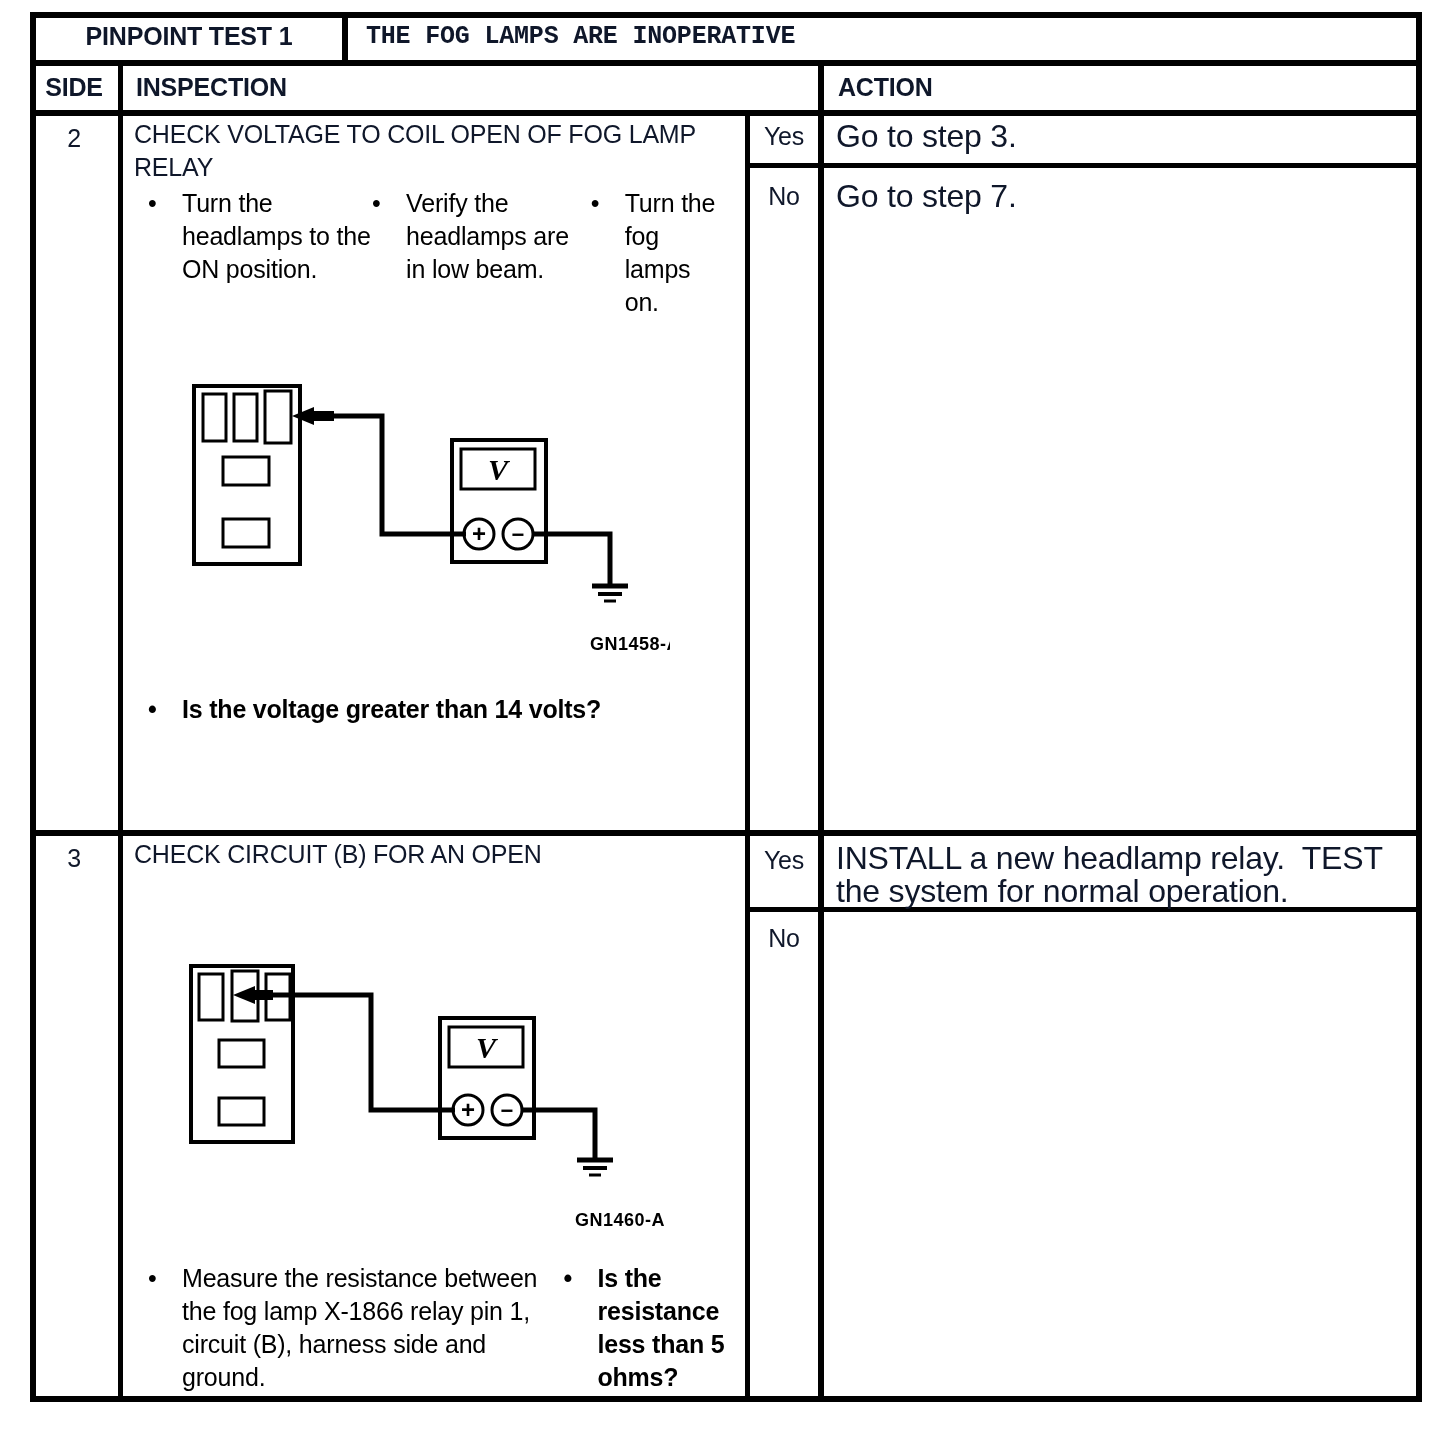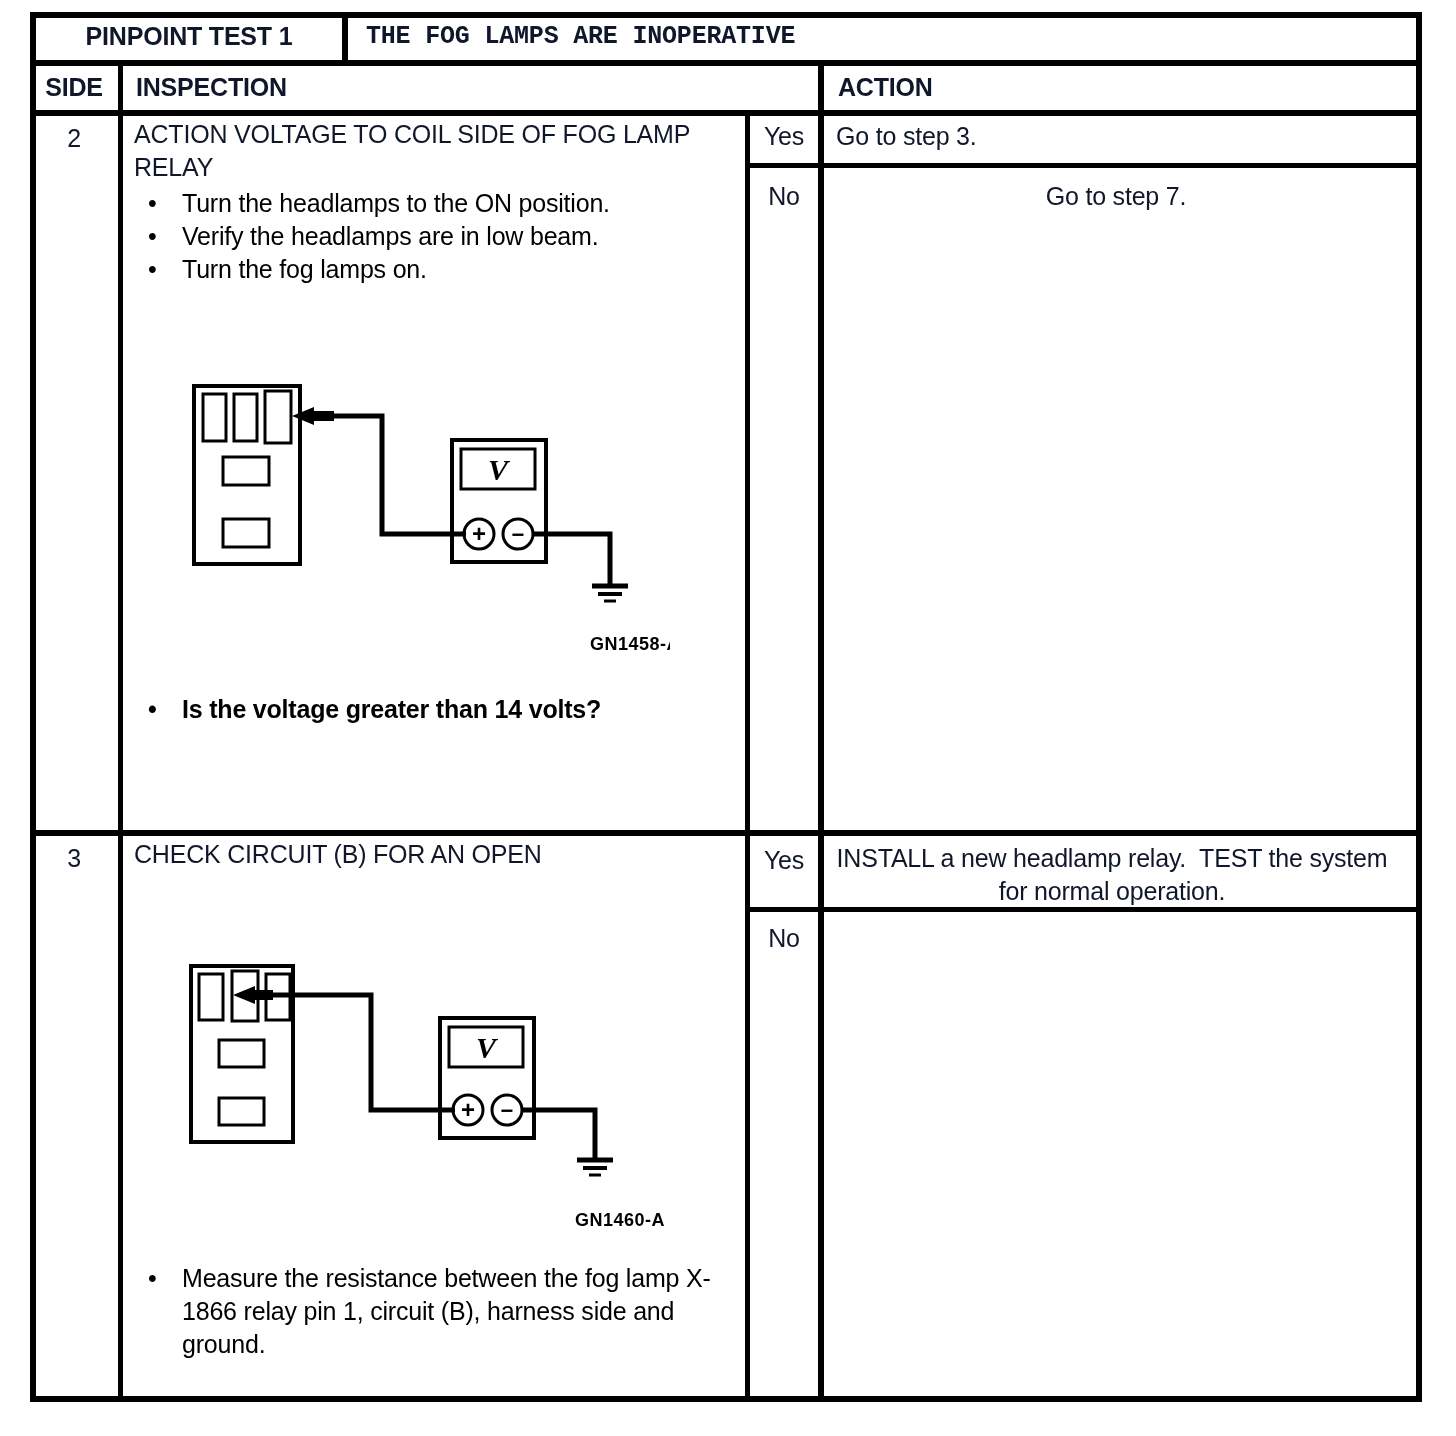--- a/index.html
+++ b/index.html
@@ -10,24 +10,24 @@
     font-family:"Liberation Sans","DejaVu Sans",sans-serif;
     overflow:hidden;
   }
   .line { position:absolute; background:#000; }
   .cell { position:absolute; color:#0f172a; }
   .center  { display:flex; align-items:center; justify-content:center; }
   .vcenter { display:flex; align-items:center; }
   .hdr  { font-size:25px; font-weight:700; letter-spacing:-0.2px; }
   .body-txt { font-size:25px; line-height:33px; letter-spacing:-0.2px; }
   .bold { font-weight:700; }
-  .bullets { position:absolute; display:flex; flex-direction:column; }
+  .bullets { position:absolute; display:flex; flex-direction:row; }
   .bullet  { display:flex; font-size:25px; line-height:33px; letter-spacing:-0.2px; }
   .bullet::before { content:"\2022"; flex:0 0 34px; }
-  .action-txt { font-size:25px; line-height:33px; letter-spacing:-0.2px; white-space:pre-wrap;text-align:center; }
+  .action-txt { font-size:32px; line-height:33px; letter-spacing:-0.2px; white-space:pre-wrap; }
   svg { position:absolute; }
   svg .stroke { fill:none; stroke:#000; }
   svg text { fill:#000; }
 </style>
 </head>
 <body>
 
 <div class="page">
 
   <div class="line" style="left:30px; top:12px; width:1392px; height:1390px; background:transparent; border:6px solid #000;"></div>
@@ -43,21 +43,21 @@
 
   <div class="cell center hdr" style="left:36px; top:12px; width:306px; height:48px;">PINPOINT TEST 1</div>
   <div class="cell vcenter hdr" style="left:366px; top:12px; width:1040px; height:48px;font-family:Liberation Mono, monospace;">THE FOG LAMPS ARE INOPERATIVE</div>
 
   <div class="cell center hdr" style="left:30px; top:64px; width:88px; height:46px;">SIDE</div>
   <div class="cell vcenter hdr" style="left:136px; top:64px; width:560px; height:46px;">INSPECTION</div>
   <div class="cell vcenter hdr" style="left:838px; top:64px; width:560px; height:46px;">ACTION</div>
 
   <div class="cell body-txt" style="left:30px; top:122px; width:88px; text-align:center;">2</div>
 
-  <div class="cell body-txt" style="left:134px; top:118px; width:585px;">ACTION VOLTAGE TO COIL SIDE OF FOG LAMP RELAY</div>
+  <div class="cell body-txt" style="left:134px; top:118px; width:585px;">CHECK VOLTAGE TO COIL OPEN OF FOG LAMP RELAY</div>
 
   <div class="bullets" style="left:148px; top:187px; width:578px;">
     <div class="bullet">
         <span>Turn the headlamps to the ON position.</span>
       </div>
     <div class="bullet">
         <span>Verify the headlamps are in low beam.</span>
       </div>
     <div class="bullet">
         <span>Turn the fog lamps on.</span>
@@ -140,19 +140,22 @@
       <line x1="398" y1="210" x2="422" y2="210" stroke-width="4"></line>
       <line x1="404" y1="217" x2="416" y2="217" stroke-width="3"></line>
     </g>
     <text x="390" y="268" font-size="18" font-weight="700" letter-spacing="0.5">GN1460-A</text>
   </svg>
 
   <div class="bullets" style="left:148px; top:1262px; width:578px;">
     <div class="bullet">
         <span>Measure the resistance between the fog lamp X-1866 relay pin 1, circuit (B), harness side and ground.</span>
       </div>
+    <div class="bullet bold">
+        <span>Is the resistance less than 5 ohms?</span>
+      </div>
   </div>
 
   <div class="cell body-txt" style="left:750px; top:844px; width:68px; text-align:center;">Yes</div>
   <div class="cell action-txt" style="left:836px; top:842px; width:552px;">INSTALL a new headlamp relay.  TEST the system for normal operation.</div>
   <div class="cell body-txt" style="left:750px; top:922px; width:68px; text-align:center;">No</div>
 
 </div>
 
 </body></html>

